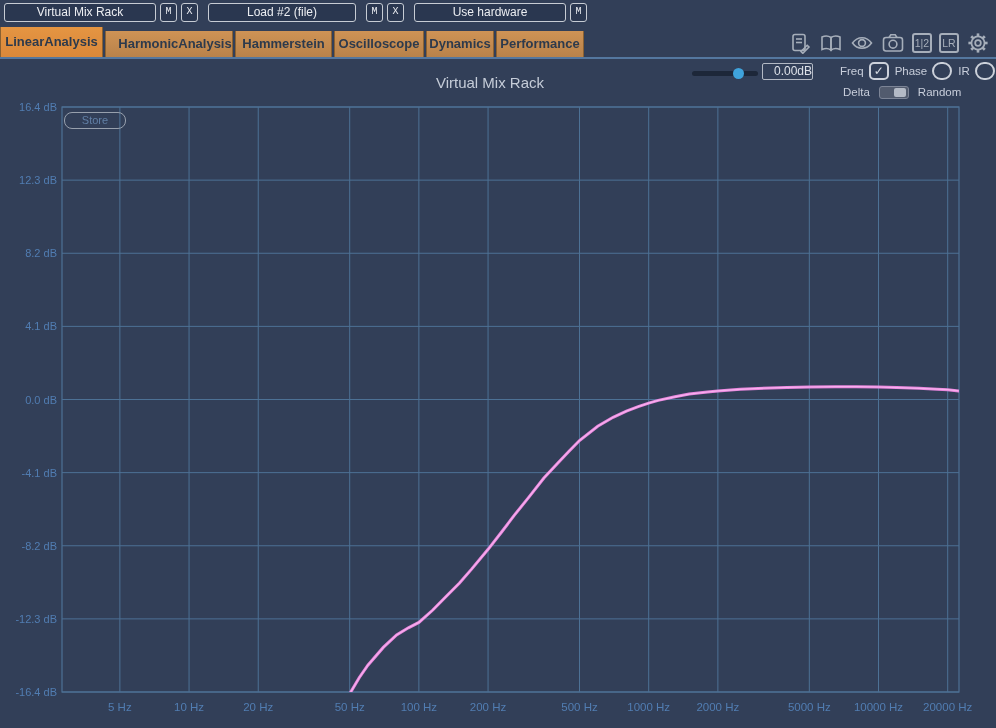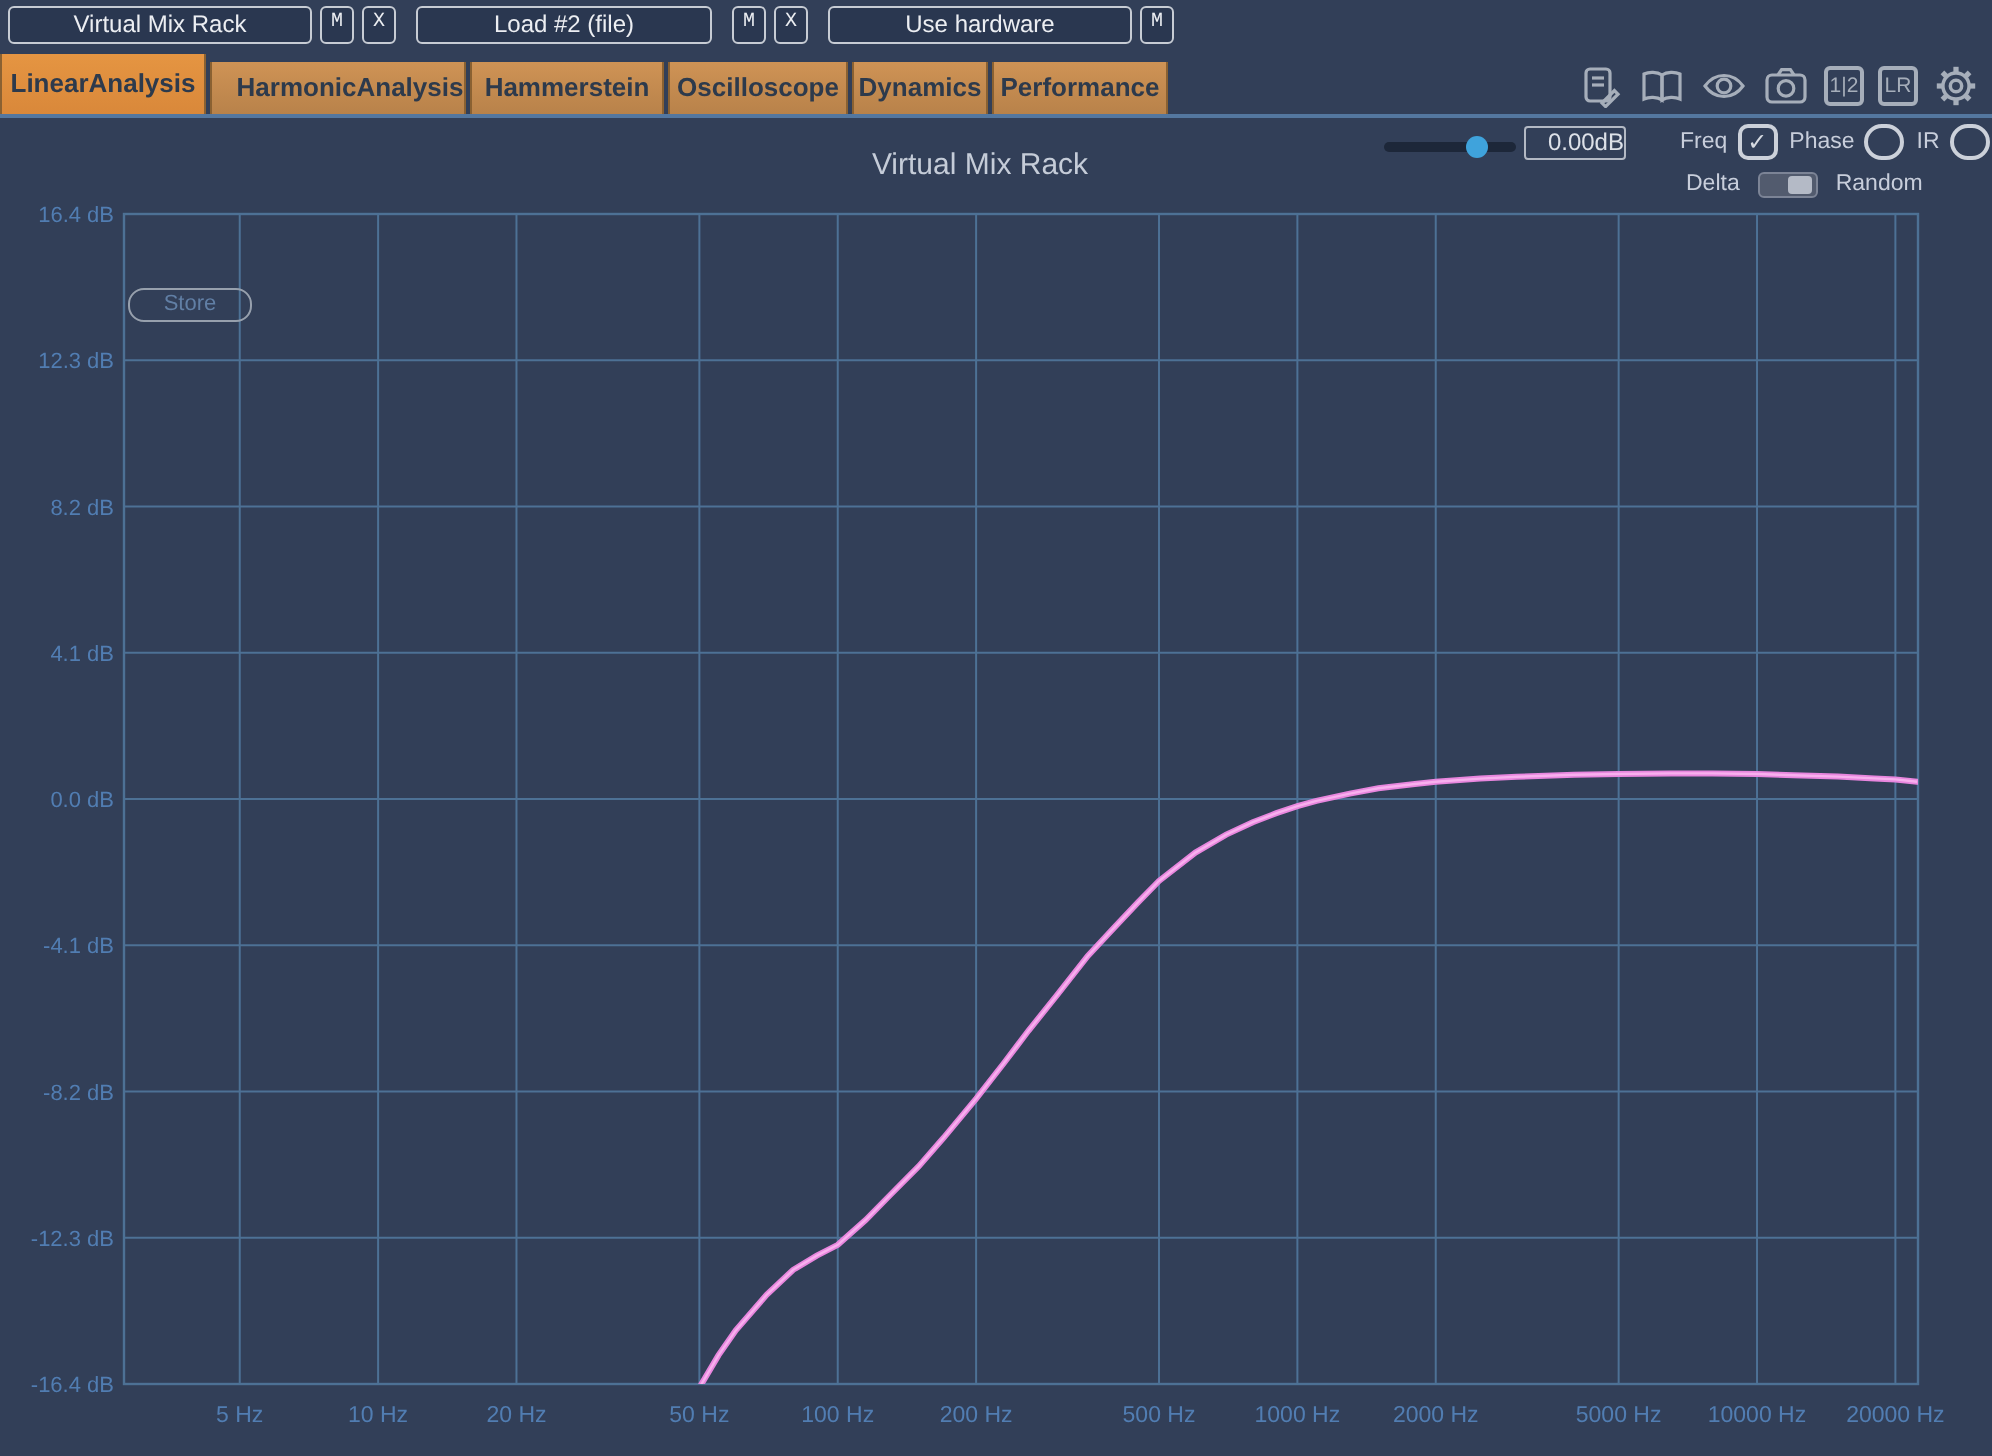--- a/index.html
+++ b/index.html
@@ -49,21 +49,21 @@
   
   .panel { position:absolute; left:0; top:59px; width:996px; height:669px; }
   .chart-title {
     position:absolute; left:0; top:15px; width:980px; text-align:center;
     font-size:15px; color:#c5ccd8;
   }
   #chart-svg { position:absolute; left:0; top:0; }
   .store-btn {
     position:absolute; left:64px; top:53px; width:62px; height:17px;
     border:1px solid #97a0ad; border-radius:8px; background:transparent;
-    color:#617fa5; font-size:11px; line-height:15px; text-align:center; cursor:pointer;margin-top:32px;
+    color:#617fa5; font-size:11px; line-height:15px; text-align:center; cursor:pointer;
   }
   
   .slider { position:absolute; left:692px; top:9px; width:66px; height:11px; cursor:pointer; }
   .slider .track { position:absolute; left:0; top:3px; width:66px; height:5px; background:#1d2739; border-radius:2.5px; }
   .slider .thumb { position:absolute; top:0; width:11px; height:11px; border-radius:50%; background:#3fa3dc; }
   .gainbox {
     position:absolute; left:762px; top:4px; width:51px; height:17px;
     border:1px solid #b3b9c4; border-radius:2px; background:transparent;
     color:#dde1e8; font-size:12px; text-align:right; line-height:15px;
   }

